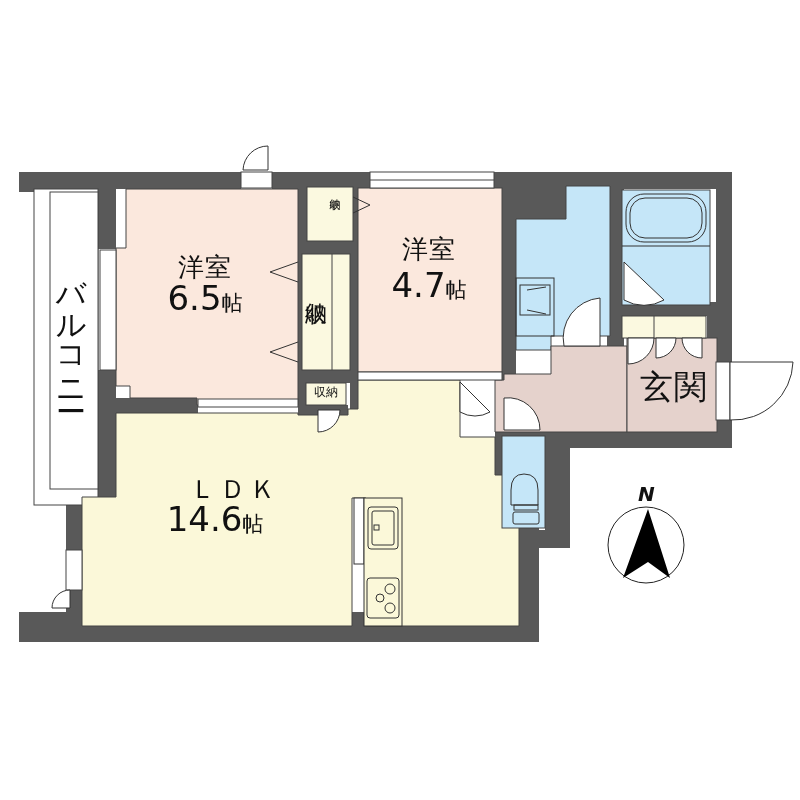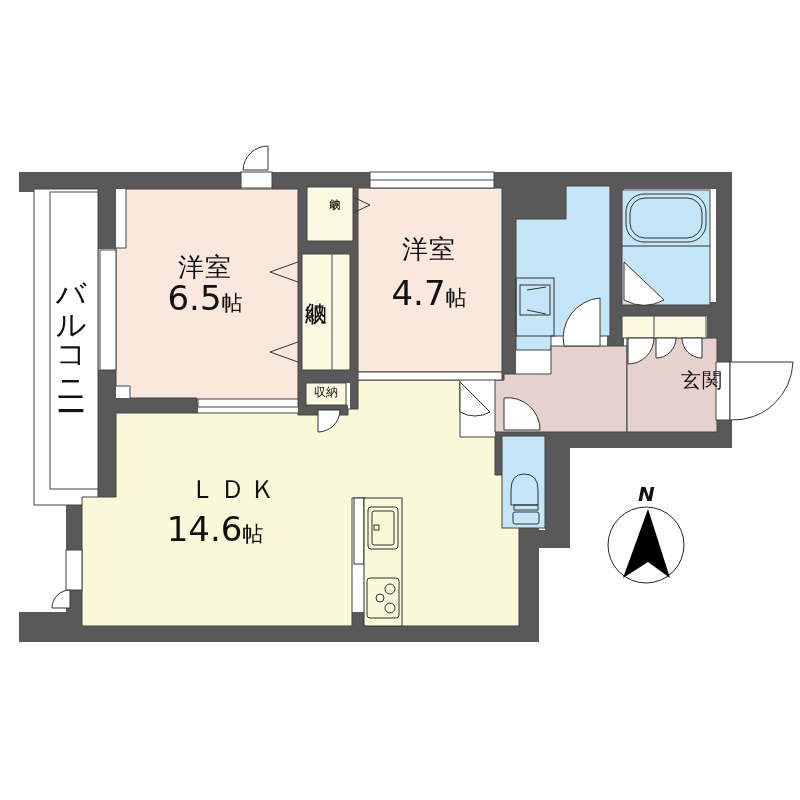--- a/index.html
+++ b/index.html
@@ -159,29 +159,29 @@
   </g>
 </svg>
 
 <div class="label" style="left:150px; top:254px; width:110px;">
   <div class="room-name">洋室</div>
   <div class="room-size" style="margin-top:1px;"><span>6.5</span><span class="unit">帖</span></div>
 </div>
 
 <div class="label" style="left:374px; top:236px; width:110px;">
   <div class="room-name">洋室</div>
-  <div class="room-size" style="margin-top:14px;"><span>4.7</span><span class="unit">帖</span></div>
+  <div class="room-size" style="margin-top:6px;"><span>4.7</span><span class="unit">帖</span></div>
 </div>
 
 <div class="label" style="left:150px; top:476px; width:130px;">
   <div class="room-name" style="letter-spacing:4px;text-align:right;">ＬＤＫ</div>
-  <div class="room-size" style="margin-top:10px;"><span>14.6</span><span class="unit">帖</span></div>
+  <div class="room-size" style=""><span>14.6</span><span class="unit">帖</span></div>
 </div>
 
-<div class="label room-name" style="left:664px; top:370px; width:76px; font-size:20px;">玄関</div>
+<div class="label room-name" style="left:636px; top:370px; width:76px; font-size:33px;">玄関</div>
 
 <div class="label vert" style="left:56px; top:260px; font-size:30px;">バルコニー</div>
 
 <div class="label vert" style="left:305px; top:285px; font-size:22px;">収納</div>
 
 <div class="label vert" style="left:329px; top:190px; font-size:11px;">収納</div>
 
 <div class="label" style="left:308px; top:386px; width:36px; font-size:12px;">収納</div>
 
 <div class="label" style="left:638px; top:484px; font-size:20px; font-weight:bold; font-style:italic;">N</div>

